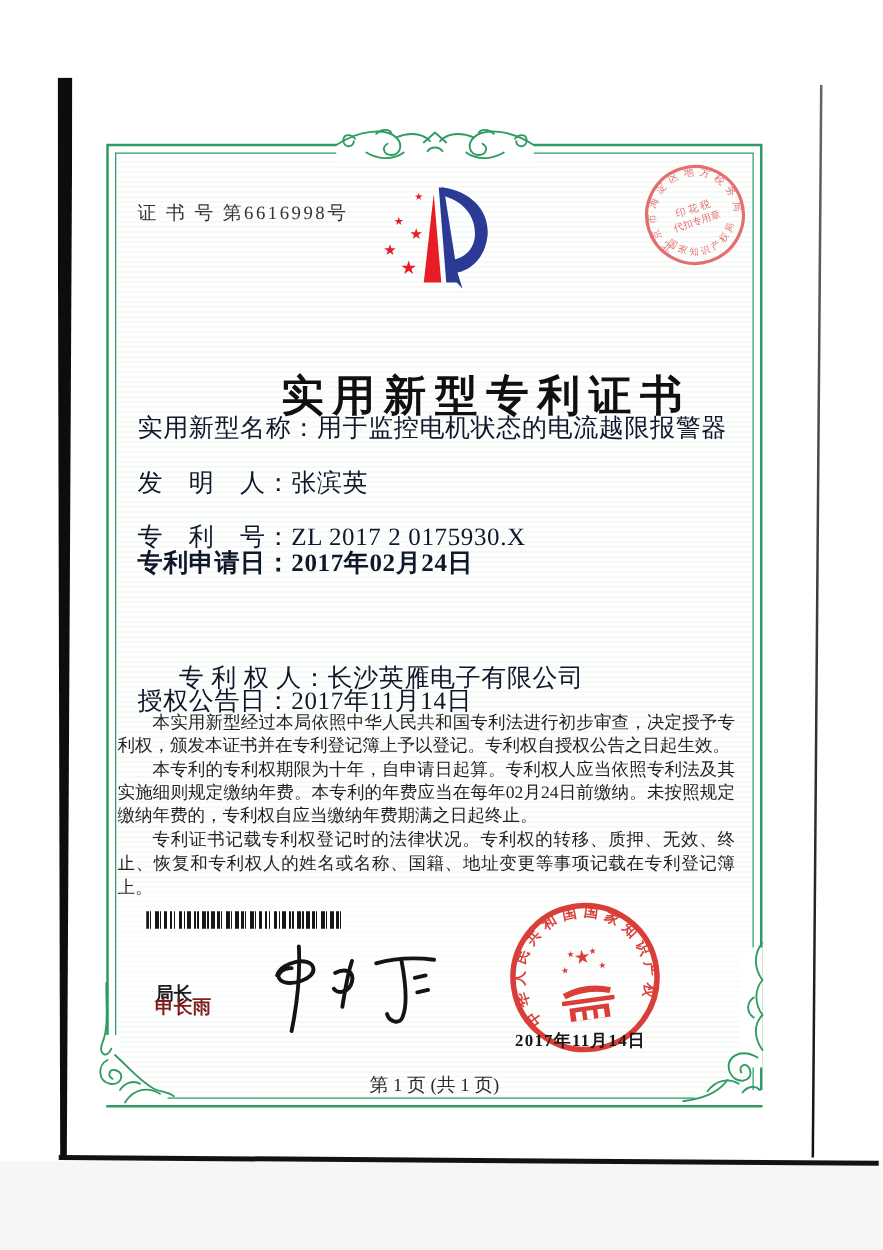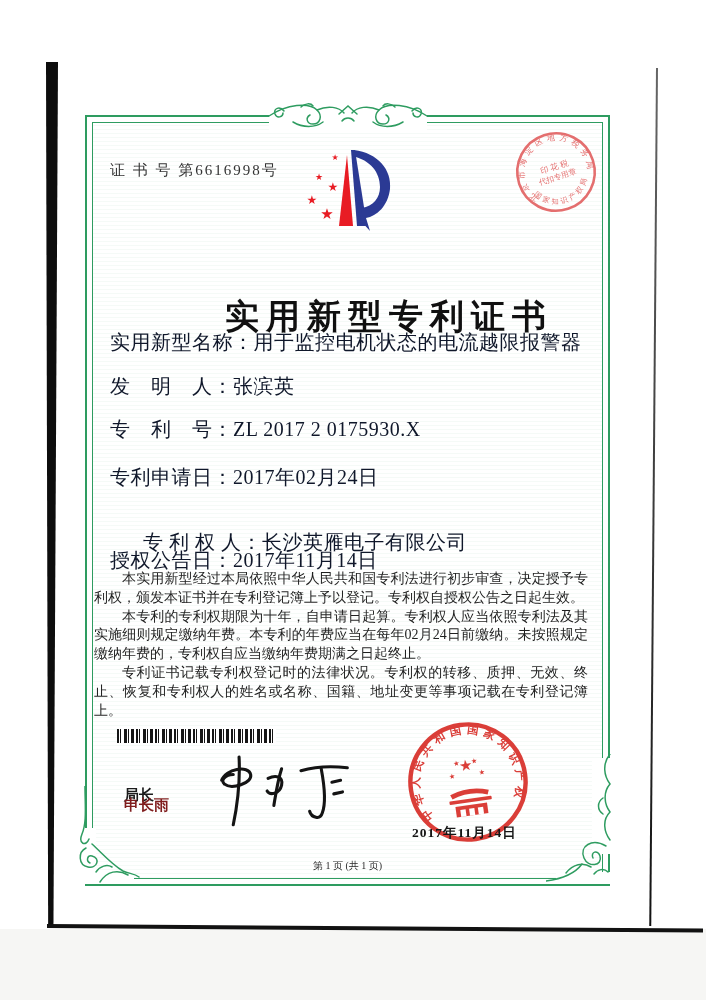--- a/index.html
+++ b/index.html
@@ -30,21 +30,21 @@
      repeating-linear-gradient(90deg,#161616 0 2px,#fff 2px 3px,#161616 3px 4px,#fff 4px 7px,
        #161616 7px 10px,#fff 10px 11px,#161616 11px 12px,#fff 12px 14px,#161616 14px 17px,#fff 17px 19px);}
   .director-label{position:absolute;left:124px;top:774px;font-size:15px;font-weight:bold;
         font-family:"Liberation Sans","DejaVu Sans",sans-serif;color:#1c1c1c;margin-top:12px;}
   .director-name{position:absolute;left:124px;top:796px;font-size:15px;font-weight:bold;
         font-family:"Liberation Sans","DejaVu Sans",sans-serif;color:#7f1d1d;}
   .signature{position:absolute;left:212px;top:750px;width:145px;height:80px;}
   .seal{position:absolute;left:406px;top:720px;width:124px;height:124px;opacity:0.93;}
   .seal-date{position:absolute;left:412px;top:824px;font-size:13.5px;font-weight:bold;letter-spacing:1px;
         color:#161616;z-index:5;}
-  .footer{position:absolute;left:85px;top:859px;width:525px;text-align:center;font-size:10px;color:#2a2a2a;}
+  .footer{position:absolute;left:85px;top:859px;width:525px;text-align:center;font-size:15px;color:#2a2a2a;}
   .tax-stamp{position:absolute;left:513px;top:129px;width:86px;height:86px;opacity:0.82;
         transform:rotate(-18deg);}
   .logo{position:absolute;left:294px;top:146px;width:100px;height:86px;}
 </style>
 </head>
 <body>
 
 <div id="scan">
 
   <div class="left-shadow-bar"></div>
@@ -115,21 +115,21 @@
 
   <div class="field" style="top:329px;">
     <span>实用新型名称：</span><span>用于监控电机状态的电流越限报警器</span>
   </div>
   <div class="field" style="top:373px;">
     <span>发　明　人：</span><span>张滨英</span>
   </div>
   <div class="field" style="top:416px;font-family:Liberation Serif, serif;">
     <span>专　利　号：</span><span>ZL 2017 2 0175930.X</span>
   </div>
-  <div class="field" style="top:464px;">
+  <div class="field" style="top:437px;font-weight:bold;">
     <span>专利申请日：</span><span>2017年02月24日</span>
   </div>
   <div class="field" style="top:529px;margin-left:33px;">
     <span>专 利 权 人：</span><span>长沙英雁电子有限公司</span>
   </div>
   <div class="field" style="top:547px;">
     <span>授权公告日：</span><span>2017年11月14日</span>
   </div>
 
   <div class="body-text">

